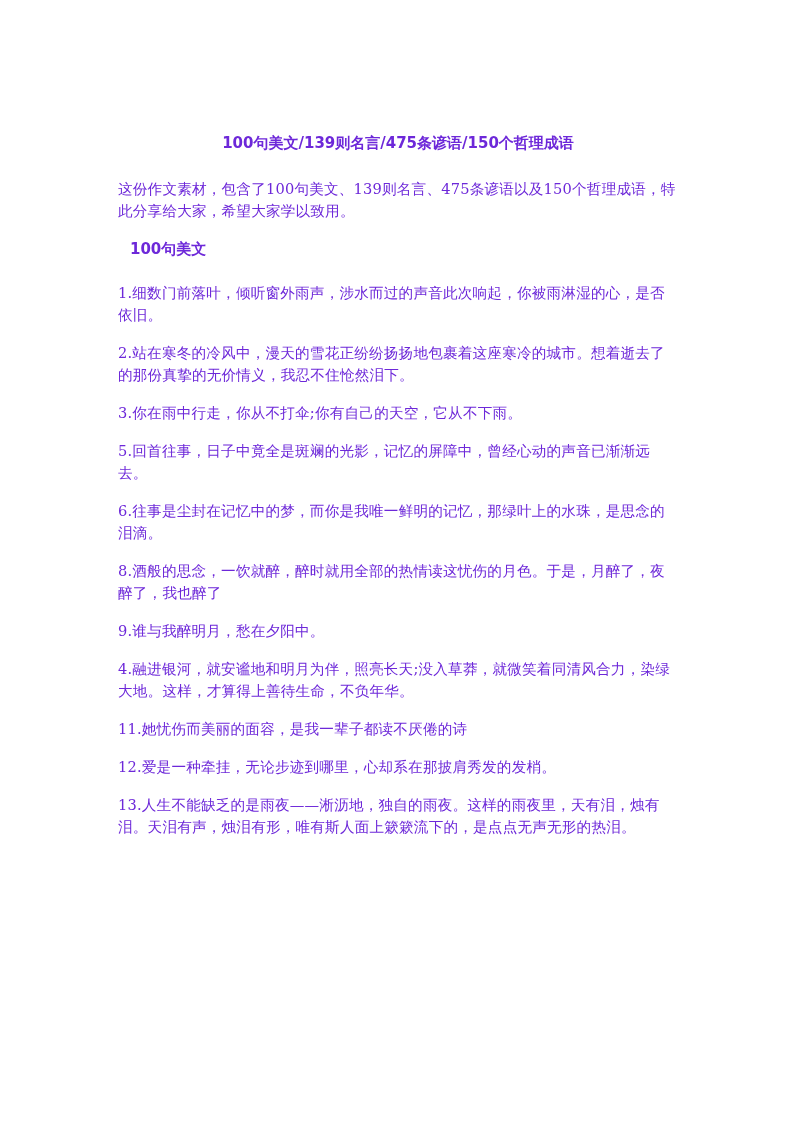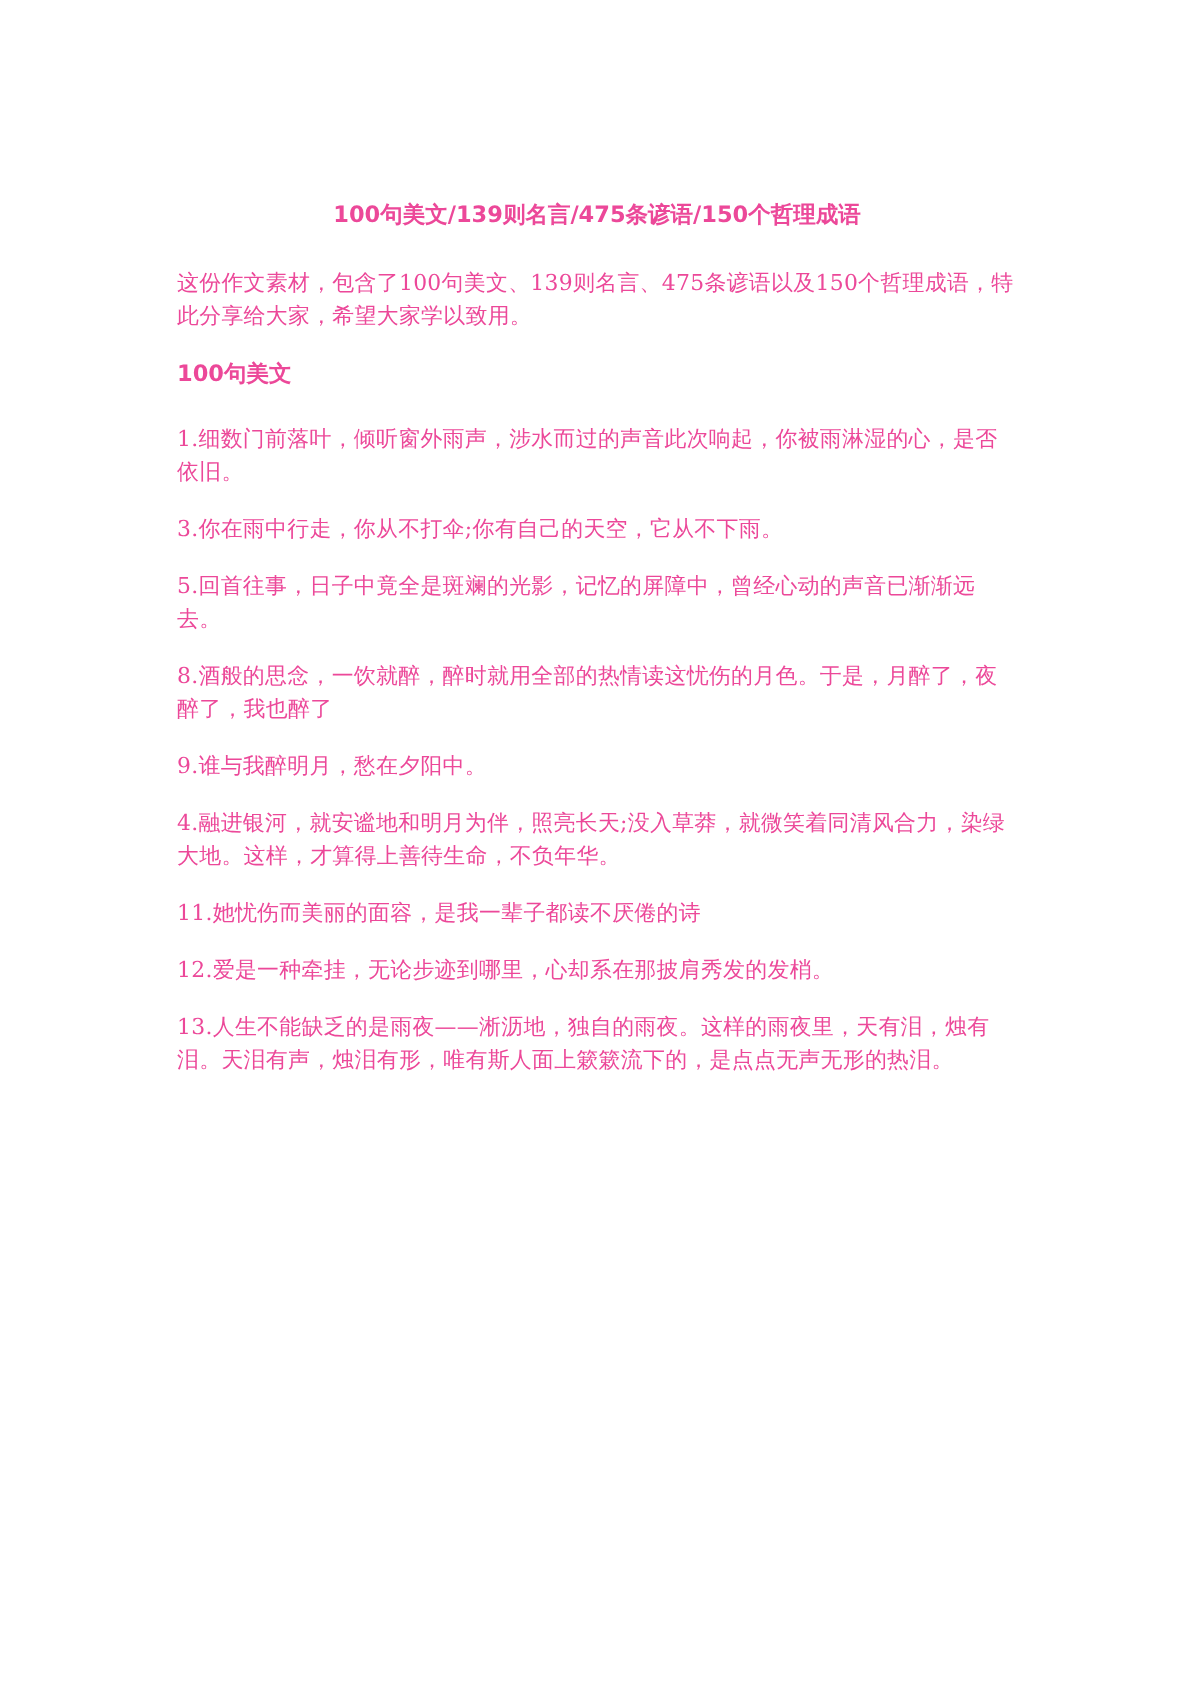--- a/index.html
+++ b/index.html
@@ -1,48 +1,50 @@
 <!DOCTYPE html>
 <html><head>
 <meta charset="utf-8">
 <style>
   html, body { margin: 0; padding: 0; background: #ffffff; }
   body { width: 793px; height: 1122px; position: relative; overflow: hidden; }
   .page {
     position: absolute; left: 118px; top: 132px; width: 560px;
     font-family: "DejaVu Serif", "Liberation Serif", serif;
-    color: #ec4899;
+    color: #6d28d9;
   }
   .title {
     text-align: center; font-weight: bold; font-size: 15px;
     line-height: 22px; margin: 0 0 24px 0;
     font-family: "DejaVu Sans", "Liberation Sans", sans-serif;
   }
   .para {
     font-size: 14.6px; line-height: 22px; margin: 16px 0 16px 0;
     letter-spacing: 0.2px;
   }
   .section-heading {
-    font-weight: bold; font-size: 15px; line-height: 22px; margin: 0 0 22px 0;
+    font-weight: bold; font-size: 15px; line-height: 22px; margin: 0 0 22px 12px;
     font-family: "DejaVu Sans", "Liberation Sans", sans-serif;
   }
   .items { margin-top: 0; }
   .item { font-size: 14.6px; line-height: 22px; margin: 0 0 16px 0; letter-spacing: 0.2px; }
 </style>
 </head>
 <body>
 
 <div class="page">
   <div class="title">100句美文/139则名言/475条谚语/150个哲理成语</div>
   <div class="para">这份作文素材，包含了100句美文、139则名言、475条谚语以及150个哲理成语，特此分享给大家，希望大家学以致用。</div>
   <div class="section-heading">100句美文</div>
   <div class="items">
     <div class="item">1.细数门前落叶，倾听窗外雨声，涉水而过的声音此次响起，你被雨淋湿的心，是否依旧。</div>
+    <div class="item">2.站在寒冬的冷风中，漫天的雪花正纷纷扬扬地包裹着这座寒冷的城市。想着逝去了的那份真挚的无价情义，我忍不住怆然泪下。</div>
     <div class="item">3.你在雨中行走，你从不打伞;你有自己的天空，它从不下雨。</div>
     <div class="item">5.回首往事，日子中竟全是斑斓的光影，记忆的屏障中，曾经心动的声音已渐渐远去。</div>
+    <div class="item">6.往事是尘封在记忆中的梦，而你是我唯一鲜明的记忆，那绿叶上的水珠，是思念的泪滴。</div>
     <div class="item">8.酒般的思念，一饮就醉，醉时就用全部的热情读这忧伤的月色。于是，月醉了，夜醉了，我也醉了</div>
     <div class="item">9.谁与我醉明月，愁在夕阳中。</div>
     <div class="item">4.融进银河，就安谧地和明月为伴，照亮长天;没入草莽，就微笑着同清风合力，染绿大地。这样，才算得上善待生命，不负年华。</div>
     <div class="item">11.她忧伤而美丽的面容，是我一辈子都读不厌倦的诗</div>
     <div class="item">12.爱是一种牵挂，无论步迹到哪里，心却系在那披肩秀发的发梢。</div>
     <div class="item">13.人生不能缺乏的是雨夜——淅沥地，独自的雨夜。这样的雨夜里，天有泪，烛有泪。天泪有声，烛泪有形，唯有斯人面上簌簌流下的，是点点无声无形的热泪。</div>
   </div>
 </div>
 
 </body></html>

